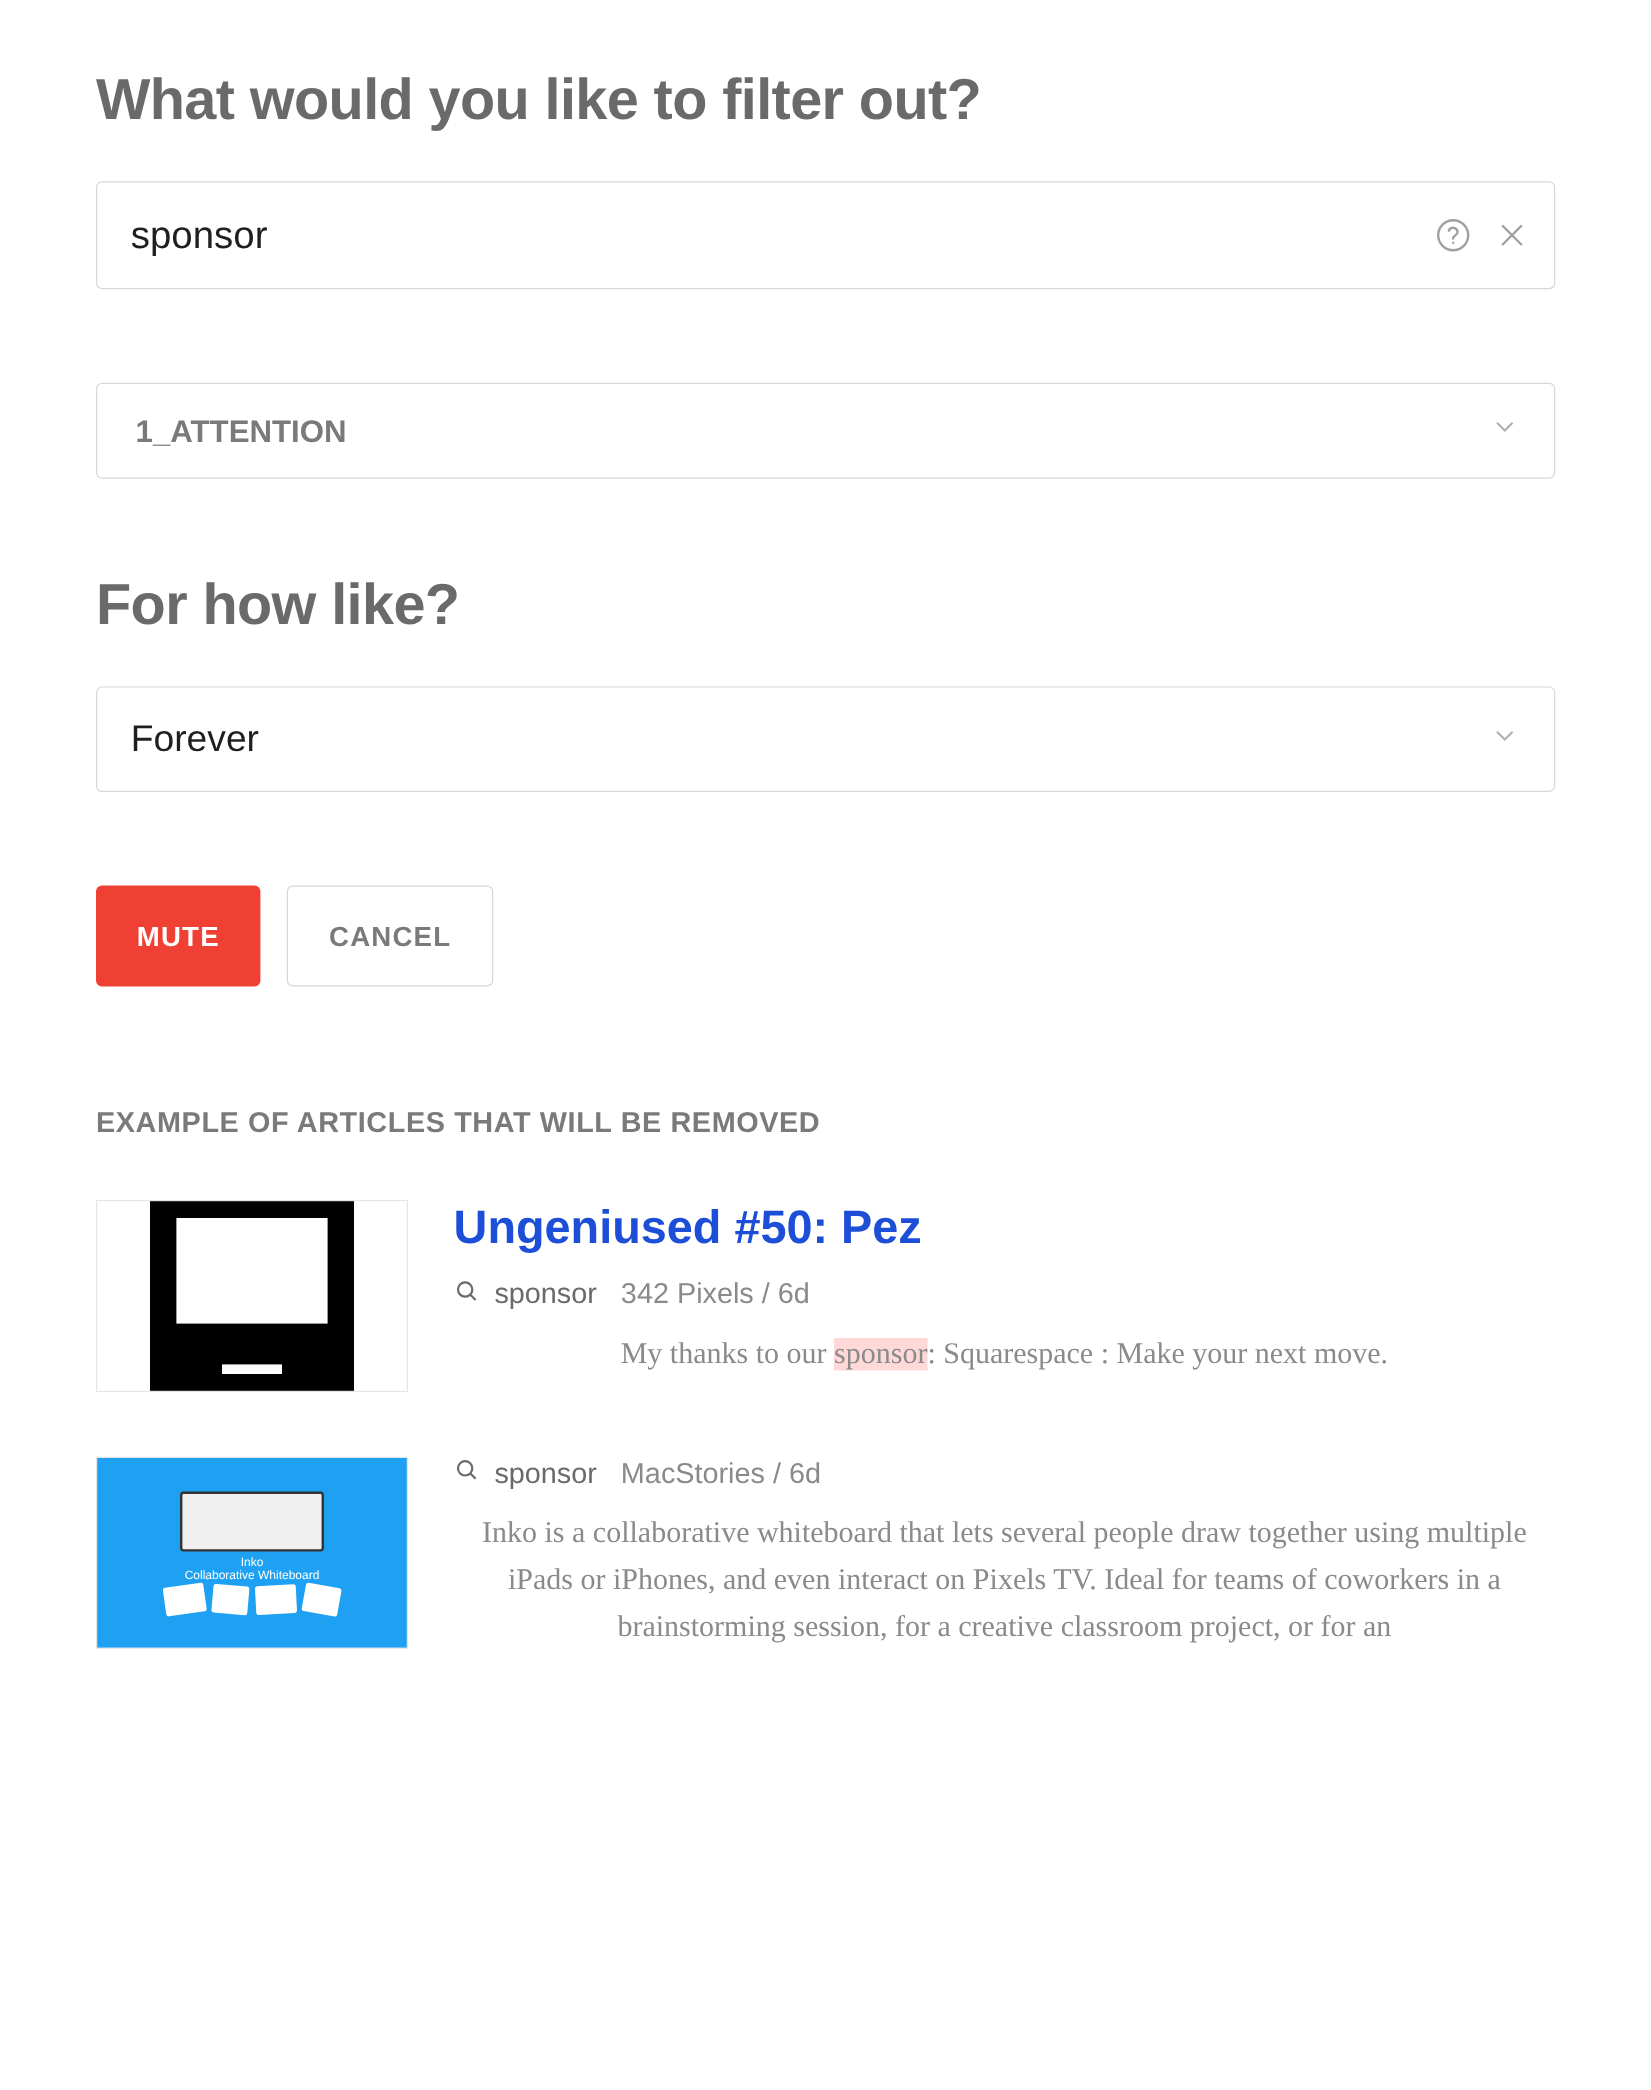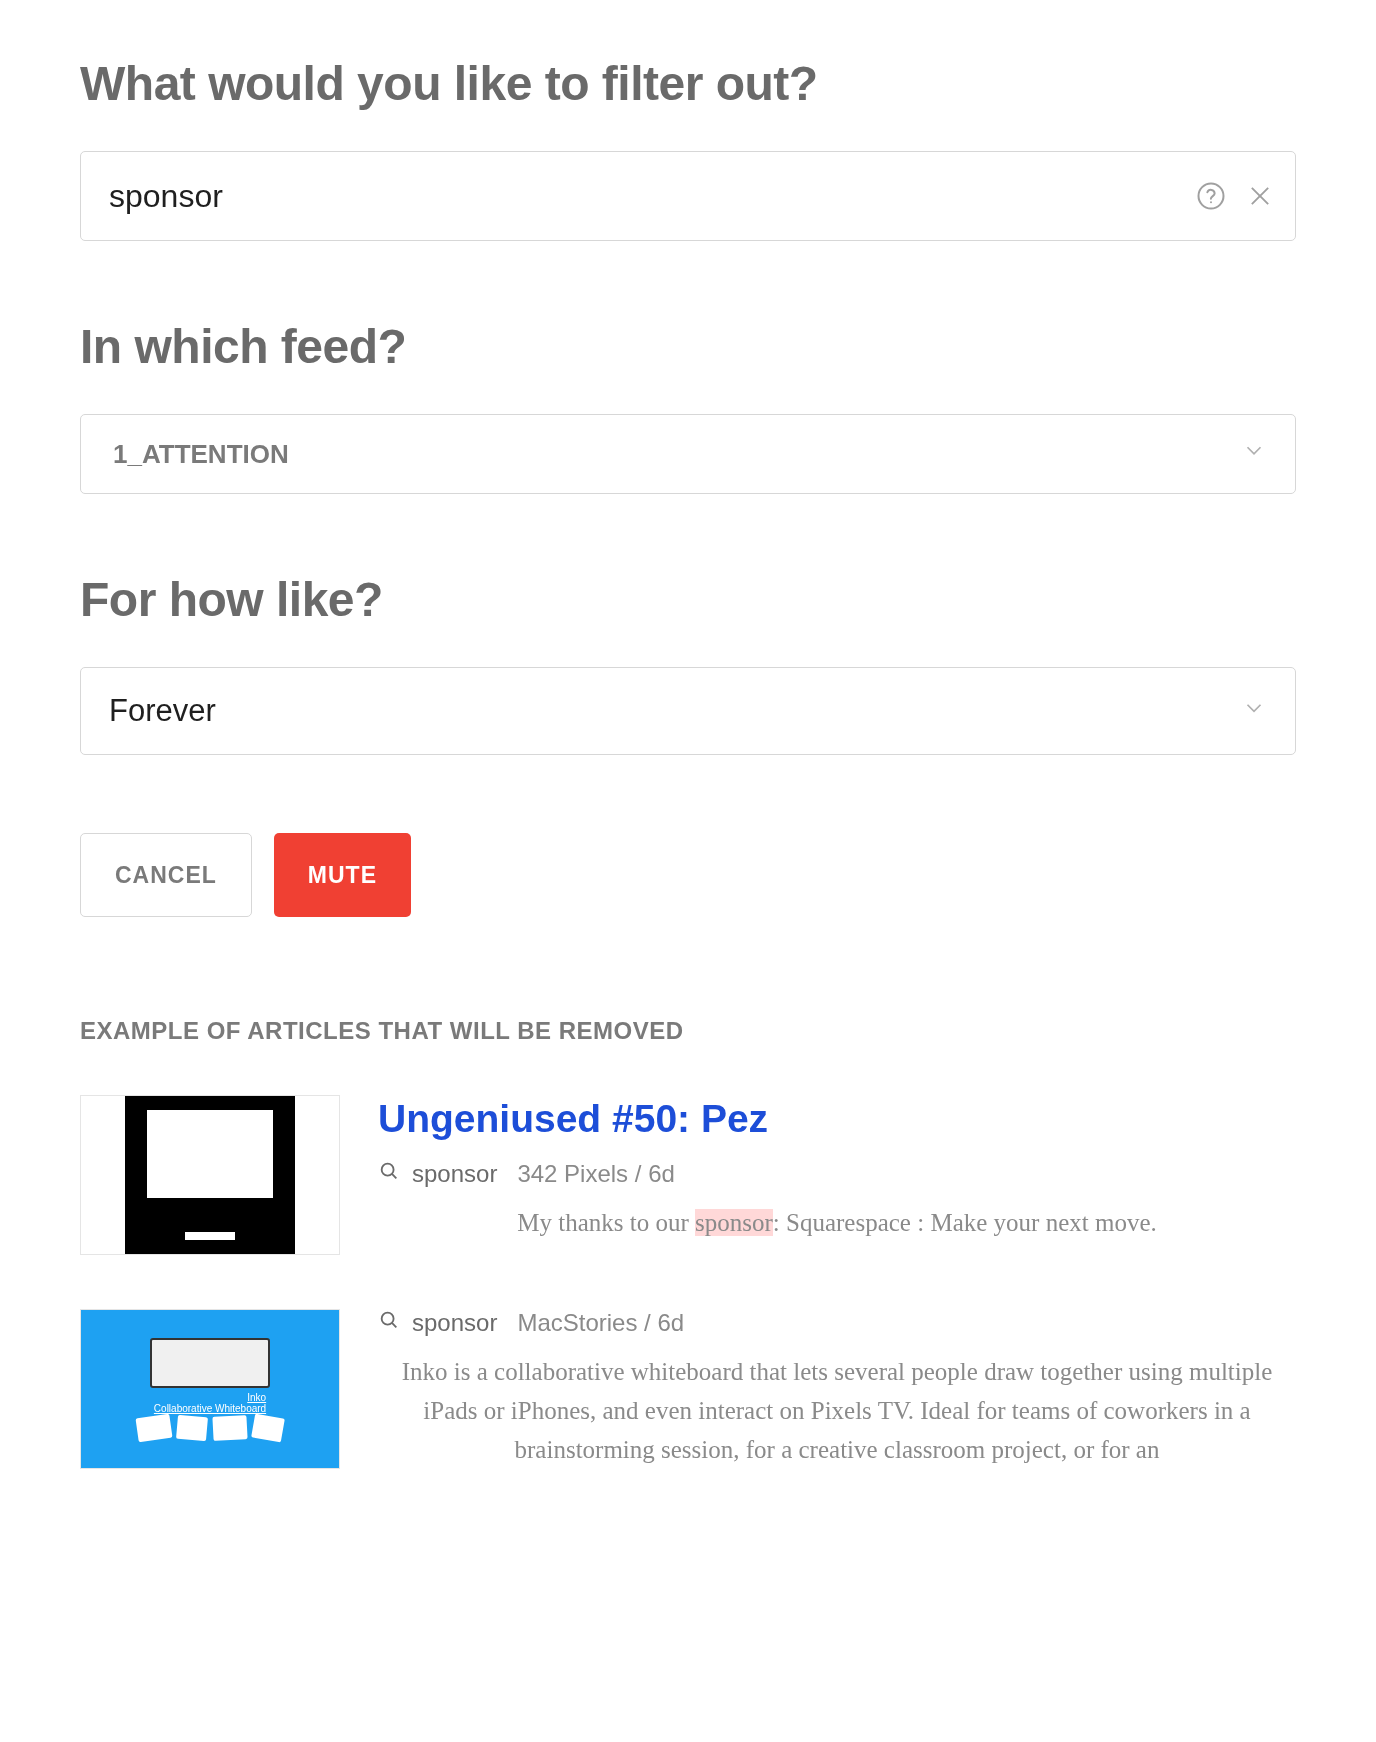--- a/index.html
+++ b/index.html
@@ -170,23 +170,22 @@
   width: 120px;
   height: 50px;
   background: #f0f0f0;
   border: 2px solid #333;
   border-radius: 3px;
   margin-bottom: 4px;
 }
 .thumb-b .text-area {
   color: #fff;
   font-size: 10px;
-  text-align: right;
+  text-align: center;
   margin-bottom: 2px;
-  text-decoration: underline;
 }
 .thumb-b .devices {
   display: flex;
   gap: 6px;
   align-items: flex-end;
 }
 .thumb-b .device {
   width: 34px;
   height: 24px;
   background: #fff;
@@ -250,21 +249,20 @@
         <svg width="28" height="28" viewBox="0 0 24 24" fill="none" stroke="currentColor" stroke-width="1.6">
           <line x1="5" y1="5" x2="19" y2="19"></line>
           <line x1="19" y1="5" x2="5" y2="19"></line>
         </svg>
       </span>
     </div>
   </div>
 </div>
 
 <div class="field-wrap">
-  <div class="section-label">In which feed?</div>
   <div class="select-box">
     <span>1_ATTENTION</span>
     <span class="chevron">
       <svg width="26" height="26" viewBox="0 0 24 24" fill="none" stroke="currentColor" stroke-width="1.6">
         <polyline points="6 9 12 15 18 9"></polyline>
       </svg>
     </span>
   </div>
 </div>
 
@@ -274,22 +272,22 @@
     <span>Forever</span>
     <span class="chevron">
       <svg width="26" height="26" viewBox="0 0 24 24" fill="none" stroke="currentColor" stroke-width="1.6">
         <polyline points="6 9 12 15 18 9"></polyline>
       </svg>
     </span>
   </div>
 </div>
 
 <div class="btn-row">
+  <button class="btn btn-primary">MUTE</button>
   <button class="btn btn-secondary">CANCEL</button>
-  <button class="btn btn-primary">MUTE</button>
 </div>
 
 <div class="examples-header">EXAMPLE OF ARTICLES THAT WILL BE REMOVED</div>
 
 <div class="article">
   <div class="thumb">
     <div class="thumb-a"></div>
   </div>
   <div class="article-body">
     <div class="article-title">Ungeniused #50: Pez</div>

